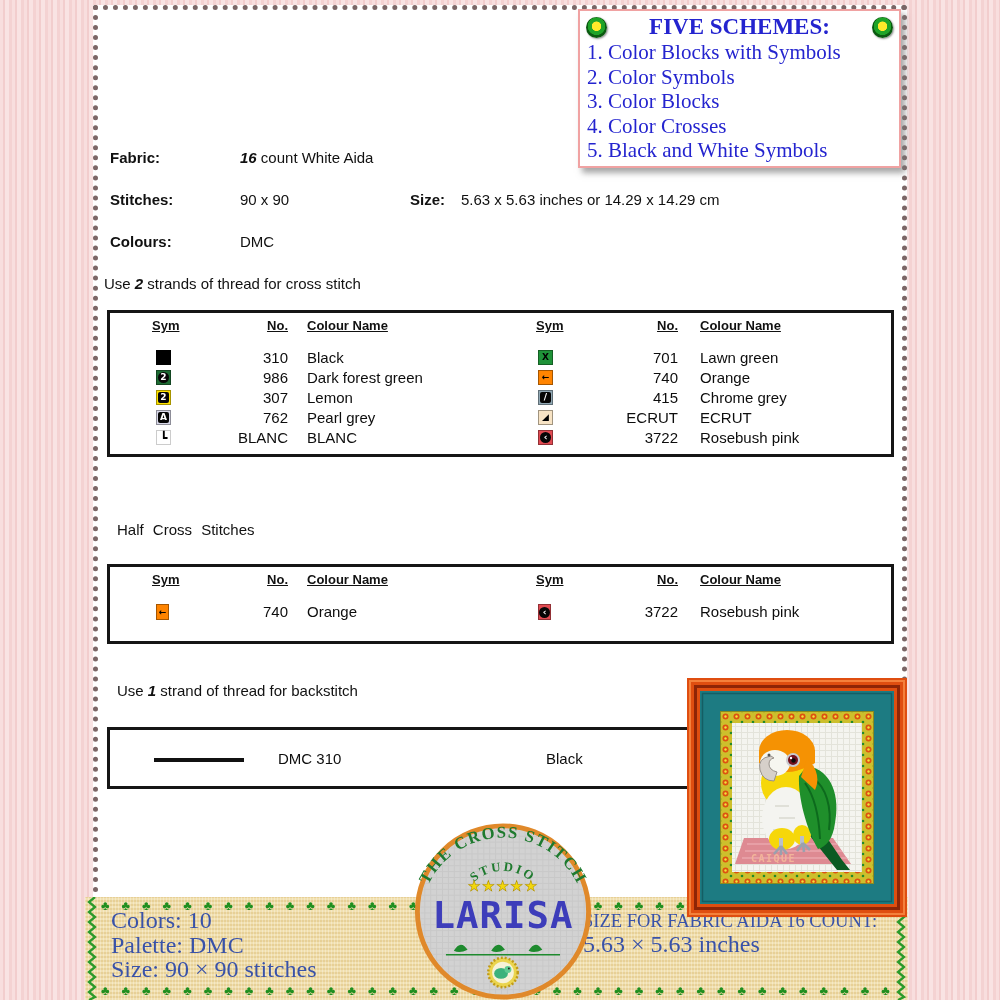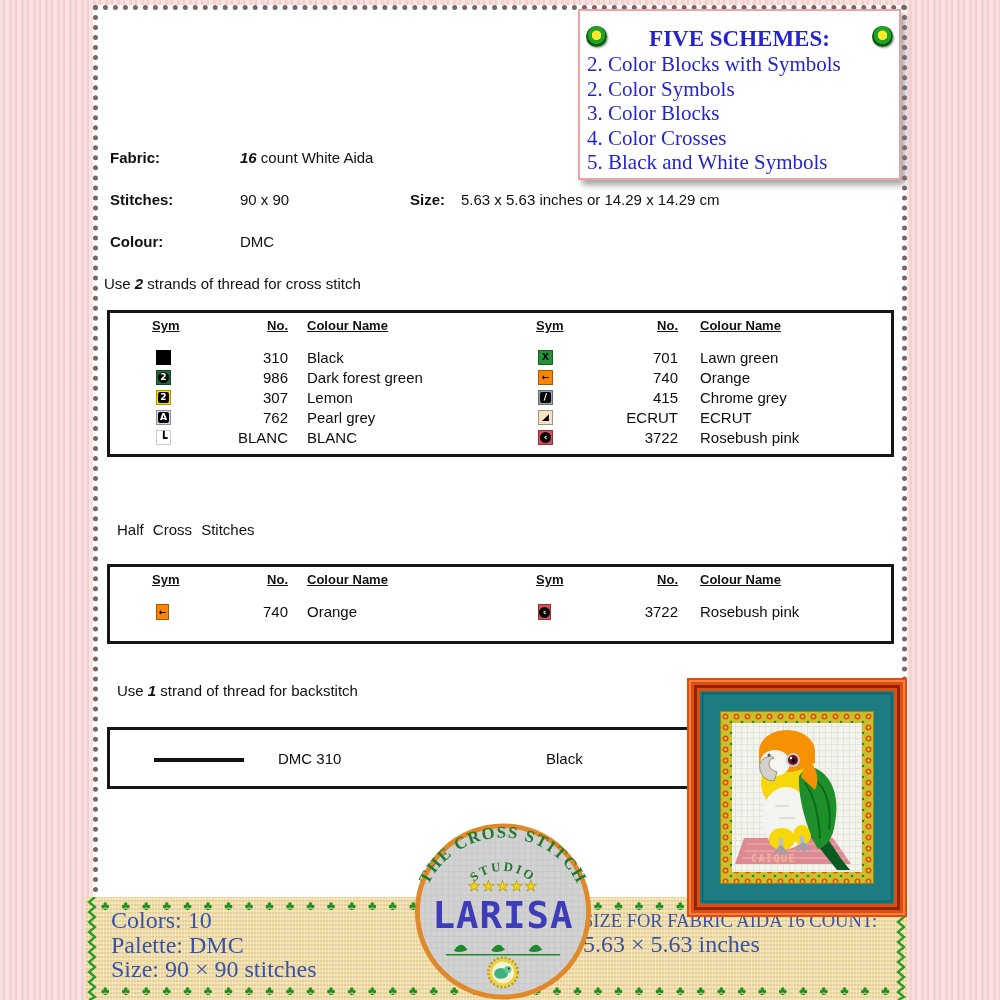--- a/index.html
+++ b/index.html
@@ -9,21 +9,21 @@
       repeating-linear-gradient(90deg,#f8dede 0 3px,#f2cdcd 3px 5px,#f9e3e3 5px 9px,#f4d2d2 9px 12px);}
 
   
   .page{position:absolute;left:93px;top:5px;width:814px;height:928px;background:#ffffff;
     border:5px dotted #7b6666;box-sizing:border-box;}
 
   
   .schemes{position:absolute;left:578px;top:9px;width:323px;background:#fff;
     border:2px solid #f0a2a2;box-shadow:4px 5px 6px rgba(120,120,120,.65);
     z-index:5;box-sizing:border-box;padding-bottom:3px;}
-  .schemes-header{display:flex;padding:3px 6px 0 6px;margin-top:12px;}
+  .schemes-header{display:flex;align-items:center;padding:3px 6px 0 6px;}
   .pin{width:21px;height:21px;border-radius:50%;flex:0 0 21px;
     background:radial-gradient(circle at 50% 44%,#ffe92a 0 4.5px,#1fa328 5px 8.5px,#0a5a10 9px 10.5px);
     box-shadow:1px 1px 2px rgba(0,0,0,.45);}
   .schemes-title{flex:1;text-align:center;font:bold 23px "Liberation Serif",serif;color:#2424cf;}
   .scheme-item{font:21px/24.5px "Liberation Serif",serif;color:#2424cf;padding-left:7px;white-space:nowrap;}
   .scheme-item:first-of-type{color:#ee1010;border-bottom:2px solid #ee1010;}
 
   
   .info-label{position:absolute;left:110px;font-size:15px;font-weight:bold;color:#111;}
   .info-value{position:absolute;left:240px;font-size:15px;color:#111;white-space:nowrap;}
@@ -82,36 +82,36 @@
 <div id="stage">
 
   <div class="page"></div>
 
   <div class="schemes">
     <div class="schemes-header">
       <span class="pin"></span>
       <span class="schemes-title">FIVE SCHEMES:</span>
       <span class="pin"></span>
     </div>
-    <div class="scheme-item">2. Color Blocks with Symbols</div>
+    <div class="scheme-item">1. Color Blocks with Symbols</div>
     <div class="scheme-item">2. Color Symbols</div>
     <div class="scheme-item">3. Color Blocks</div>
     <div class="scheme-item">4. Color Crosses</div>
     <div class="scheme-item">5. Black and White Symbols</div>
   </div>
 
   <span class="info-label" style="top:149px">Fabric:</span>
   <span class="info-value" style="top:149px"><span class="b">16</span><span> count White Aida</span></span>
 
   <span class="info-label" style="top:191px">Stitches:</span>
   <span class="info-value" style="top:191px">90 x 90</span>
   <span class="info-label" style="top:191px;left:410px">Size:</span>
   <span class="info-value" style="top:191px;left:461px">5.63 x 5.63 inches or 14.29 x 14.29 cm</span>
 
-  <span class="info-label" style="top:233px">Colour:</span>
+  <span class="info-label" style="top:233px">Colours:</span>
   <span class="info-value" style="top:233px">DMC</span>
 
   <span class="section-text" style="top:275px"><span>Use </span><span class="b">2</span><span> strands of thread for cross stitch</span></span>
 
   <div class="ctable" id="cross-table">
     <span class="h sym-l">Sym</span>
     <span class="h no-l">No.</span>
     <span class="h name-l">Colour Name</span>
     <span class="h sym-r">Sym</span>
     <span class="h no-r">No.</span>

